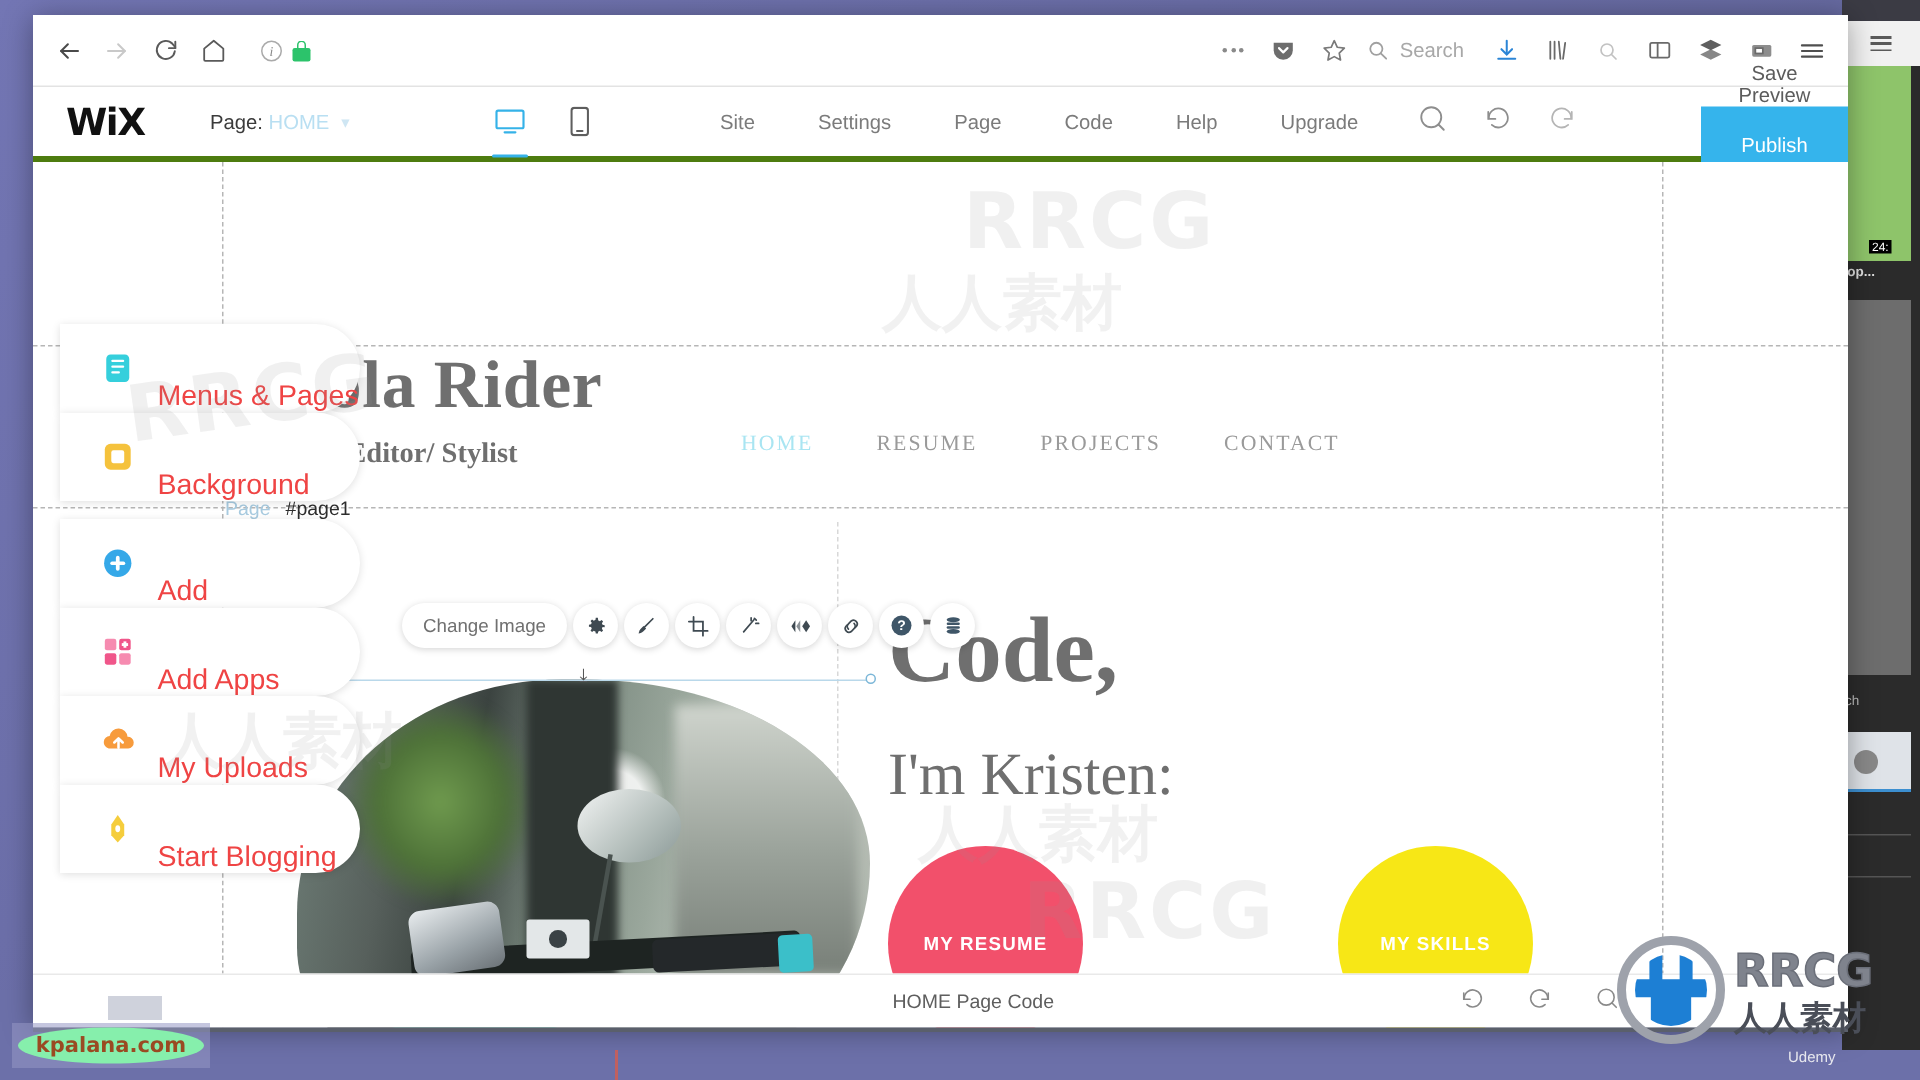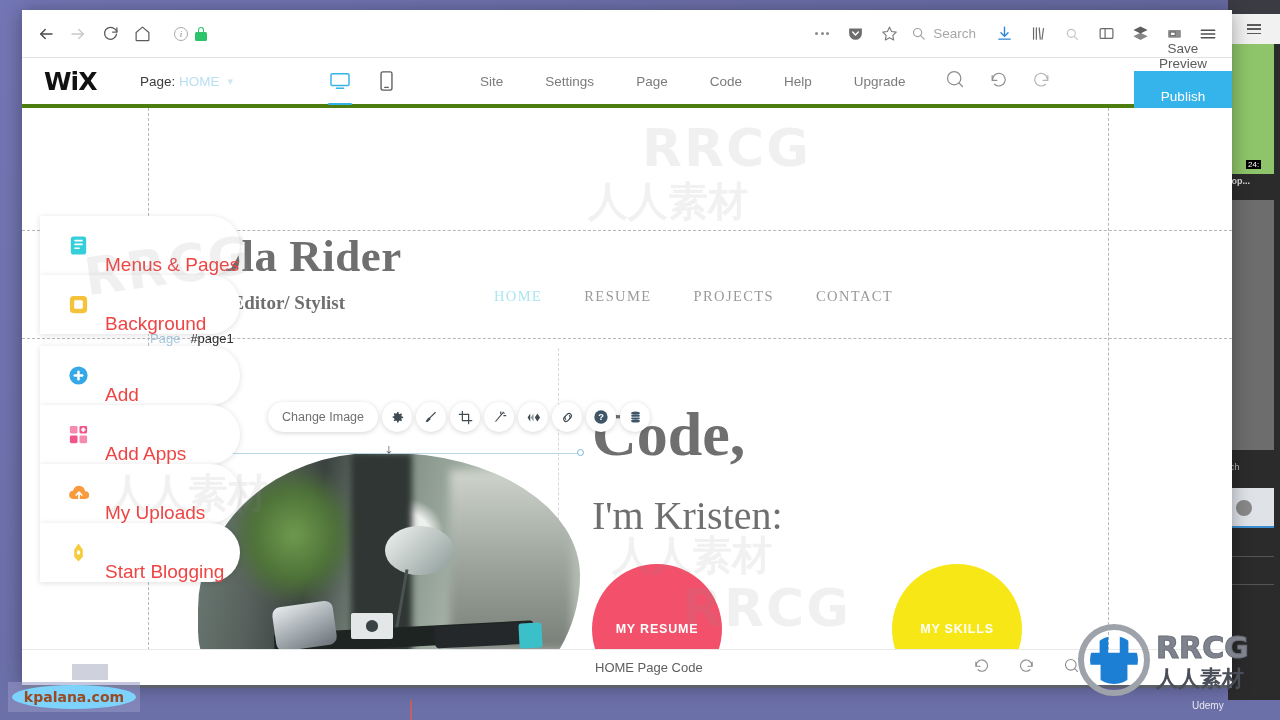--- a/index.html
+++ b/index.html
@@ -222,21 +222,21 @@
   .lb-inner { position:absolute; left:12px; top:16px; width:48px; height:48px; border-radius:50%;
     background:#1d7fd4; clip-path: polygon(0 35%,20% 35%,20% 0,38% 0,38% 35%,62% 35%,62% 0,80% 0,80% 35%,100% 35%,100% 60%,78% 60%,78% 100%,22% 100%,22% 60%,0 60%); }
   .lb-text { position:absolute; left:78px; top:10px; font-family:"DejaVu Sans",sans-serif;
     font-weight:bold; font-size:30px; color:#7f838d; -webkit-text-stroke:1px #6b6f79; }
   .lb-cn { position:absolute; left:78px; top:44px; font-family:"DejaVu Sans",sans-serif;
     font-weight:bold; font-size:22px; color:#4a4e58; }
   .udemy { position:absolute; left:1192px; top:700px; font-size:10px; color:#e8e8ee; }
 
   .kpal { position:absolute; left:8px; top:682px; width:132px; height:30px;
     background:rgba(150,152,196,.55); display:flex; align-items:center; justify-content:center; }
-  .kpal .el { width:124px; height:24px; border-radius:50%; background:#7dd3fc;
+  .kpal .el { width:124px; height:24px; border-radius:50%; background:#86efac;
     display:flex; align-items:center; justify-content:center;
     font-family:"DejaVu Sans",sans-serif; font-weight:bold; font-size:14px; color:#9a4a22; }
 
   .taskbar-hint{position:absolute;left:72px;top:664px;width:36px;height:16px;background:#cfd2dc;}
   .taskbar-line{position:absolute;left:410px;top:700px;width:2px;height:20px;background:#c06060;}
 </style>
 </head>
 <body>
 
 <div id="root">

